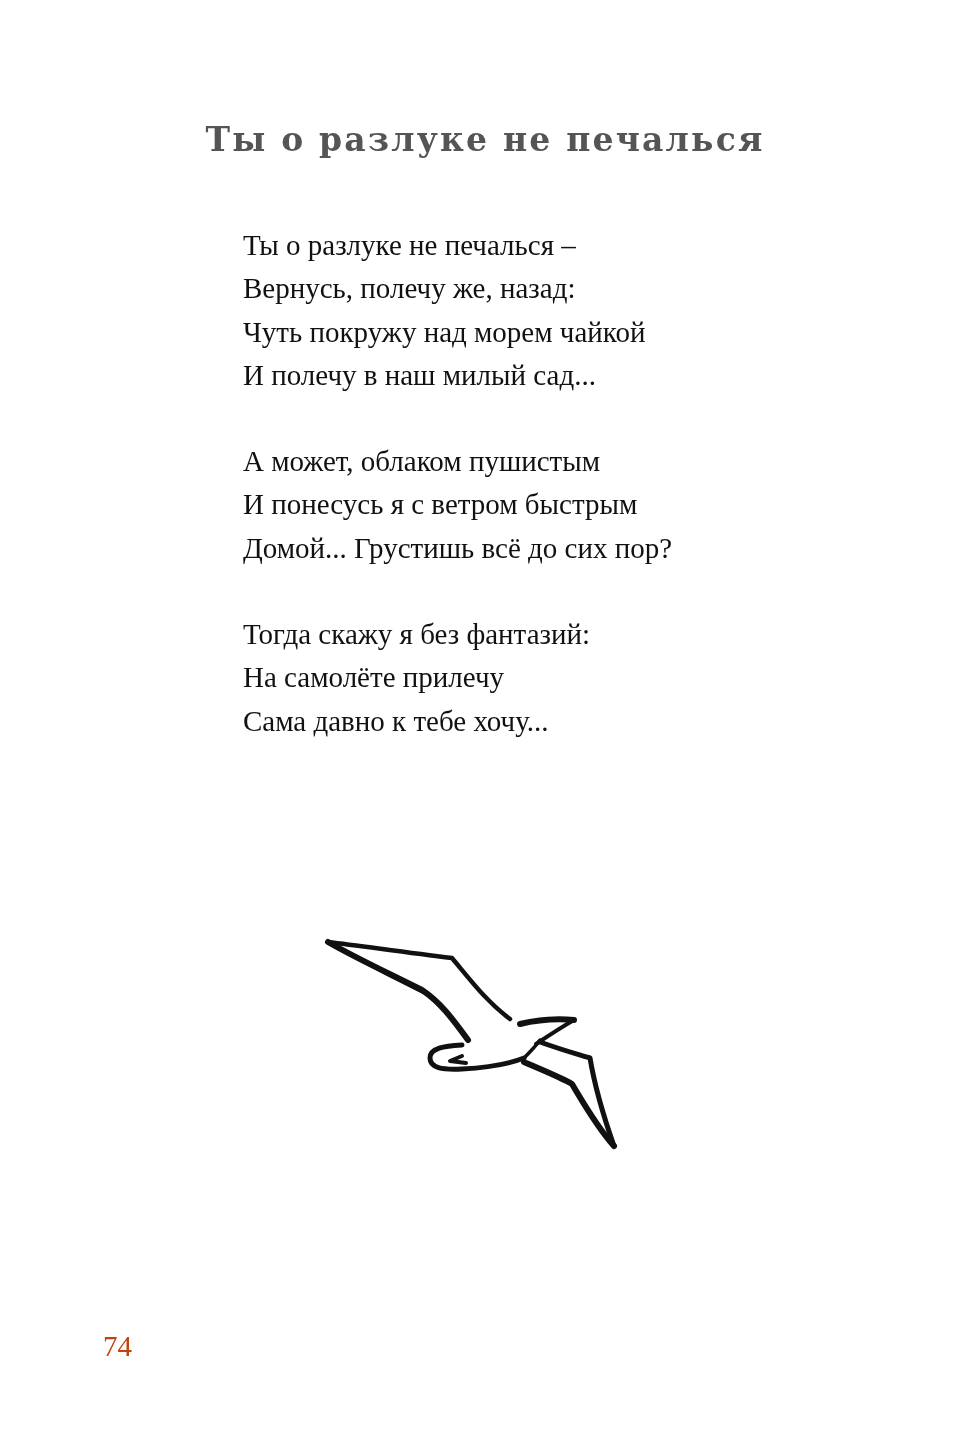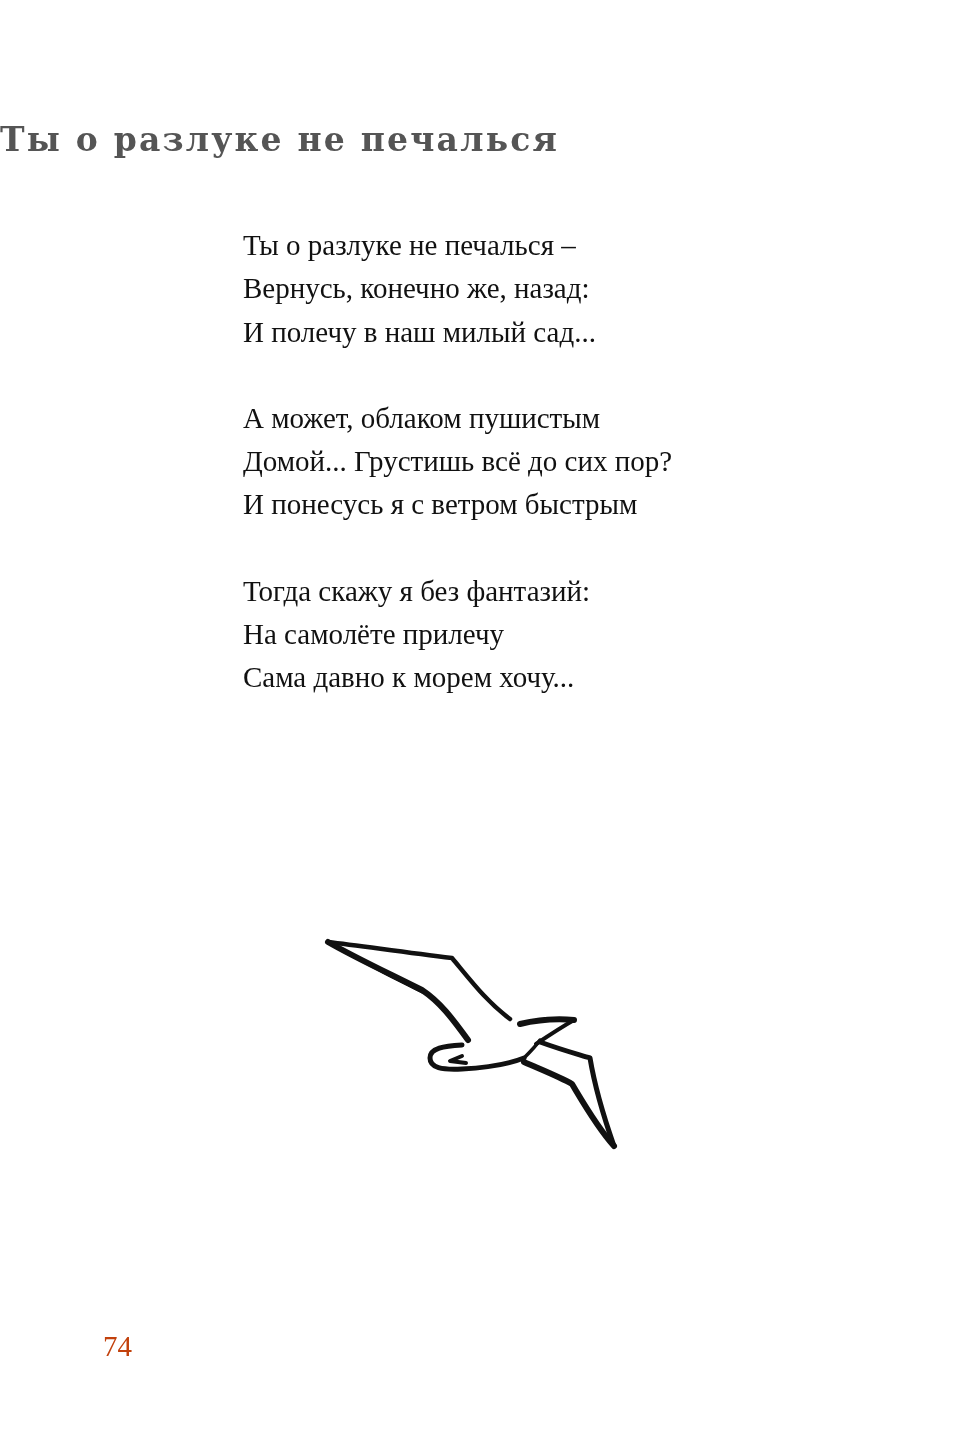--- a/index.html
+++ b/index.html
@@ -13,20 +13,21 @@
       position: relative;
       overflow: hidden;
       font-family: "Liberation Serif", "DejaVu Serif", serif;
       color: #111111;
     }
     .page-title {
       position: absolute;
       left: 0;
       width: 970px;
       top: 96px;
+      text-align: center;
       font-family: "DejaVu Serif", "Liberation Serif", serif;
       font-weight: bold;
       font-size: 33px;
       letter-spacing: 2.2px;
       color: #555555;
       line-height: 44px;
       white-space: nowrap;
     }
     .poem {
       position: absolute;
@@ -63,32 +64,33 @@
     }
   </style>
 </head>
 <body>
 
 <h1 class="page-title">Ты о разлуке не печалься</h1>
 
 <div class="poem">
   <div class="stanza">
     <span class="line">Ты о разлуке не печалься –</span>
-    <span class="line">Вернусь, конечно же, назад:</span>
+    <span class="line">Вернусь, полечу же, назад:</span>
+    <span class="line">Чуть покружу над морем чайкой</span>
     <span class="line">И полечу в наш милый сад...</span>
   </div>
   <div class="stanza">
     <span class="line">А может, облаком пушистым</span>
+    <span class="line">И понесусь я с ветром быстрым</span>
     <span class="line">Домой... Грустишь всё до сих пор?</span>
-    <span class="line">И понесусь я с ветром быстрым</span>
   </div>
   <div class="stanza">
     <span class="line">Тогда скажу я без фантазий:</span>
     <span class="line">На самолёте прилечу</span>
-    <span class="line">Сама давно к морем хочу...</span>
+    <span class="line">Сама давно к тебе хочу...</span>
   </div>
 </div>
 
 <div class="illustration">
   <svg width="305" height="225" viewBox="0 0 305 225" xmlns="http://www.w3.org/2000/svg">
     <g fill="none" stroke="#111111" stroke-linecap="round" stroke-linejoin="round">
 
       <path d="M6 10 C 40 14, 80 20, 130 26 C 150 50, 165 70, 188 87" stroke-width="4.5"></path>
 
       <path d="M6 10 C 30 24, 60 38, 100 58 C 118 70, 130 86, 146 108" stroke-width="6"></path>

